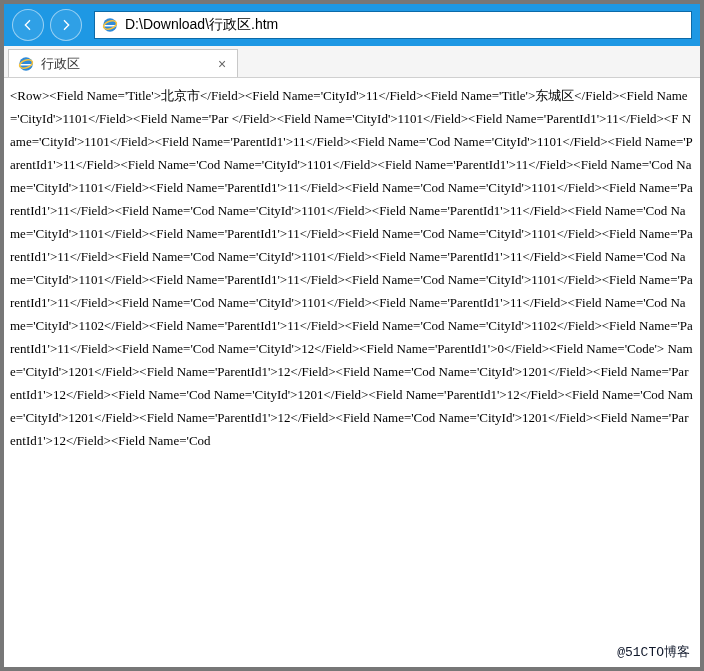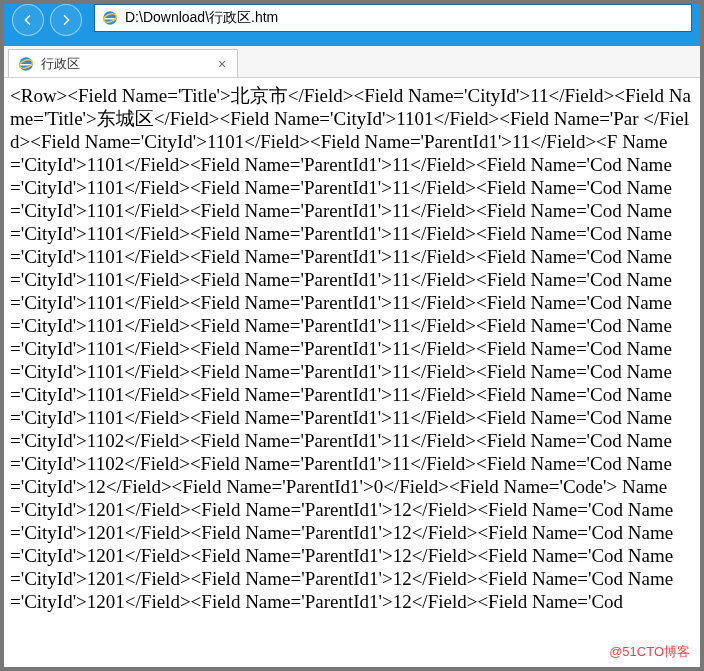--- a/index.html
+++ b/index.html
@@ -1,20 +1,20 @@
 <!DOCTYPE html>
 <html><head>
 <meta charset="utf-8">
 <style>
   * { box-sizing: border-box; margin: 0; padding: 0; }
   html, body { width: 704px; height: 671px; font-family: "Segoe UI", Tahoma, sans-serif; overflow: hidden; }
   .window { width: 704px; height: 671px; display: flex; flex-direction: column; border: 4px solid #777; background: #fff; }
 
   .titlebar {
-    height: 42px; background: #1e98e4; display: flex; align-items: flex-start;
+    height: 42px; background: #1e98e4; display: flex; align-items: center;
     padding: 0 8px; gap: 6px; flex: 0 0 auto;
   }
   .nav-btn {
     width: 32px; height: 32px; border-radius: 50%;
     background: rgba(255,255,255,0.08); border: 1px solid rgba(255,255,255,0.5);
     display: flex; align-items: center; justify-content: center; cursor: pointer;
   }
   .nav-btn svg { stroke: #fff; fill: none; stroke-width: 2; }
   .addr-wrap {
     flex: 1; height: 28px; background: #fff; display: flex; align-items: center;
@@ -32,27 +32,27 @@
   .tab {
     height: 28px; min-width: 230px; background: #fff; border: 1px solid #c8c8c8;
     border-bottom: none; display: flex; align-items: center; padding: 0 8px; gap: 6px;
     font-size: 13px; color: #333; cursor: pointer; margin-top: 16px;
   }
   .tab .tab-title { flex: 1; white-space: nowrap; overflow: hidden; text-overflow: ellipsis; }
   .tab .close { width: 14px; height: 14px; display:flex; align-items:center; justify-content:center; color:#666; font-size:14px; line-height:1; }
 
   .content {
     flex: 1; background: #fff; padding: 6px 6px 0 6px; overflow: hidden;
-    font-family: "Times New Roman", serif; font-size: 19px; line-height: 23px;
+    font-family: "Times New Roman", serif; font-size: 13px; line-height: 23px;
     color: #000; white-space: normal; word-break: break-all;
   }
 
   .watermark {
-    position: absolute; right: 14px; bottom: 10px; font-size: 13px; color: #ef4444;
-    font-family: Liberation Sans, sans-serif; pointer-events: none;
+    position: absolute; right: 14px; bottom: 10px; font-size: 13px; color: #0f172a;
+    font-family: Liberation Mono, monospace; pointer-events: none;
   }
   .root { position: relative; width:704px; height:671px; }
 
   .ie-logo-small, .ie-logo-tab {
     width: 18px; height: 18px; display:inline-flex; align-items:center; justify-content:center;
   }
   .ie-logo-small svg, .ie-logo-tab svg { width:18px; height:18px; }
 </style>
 </head>
 <body>

